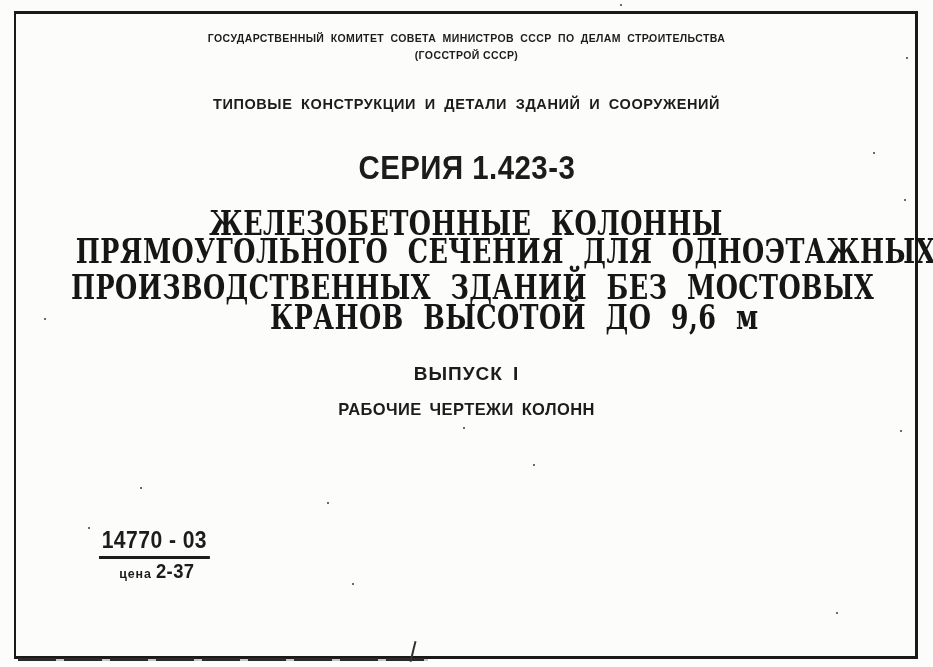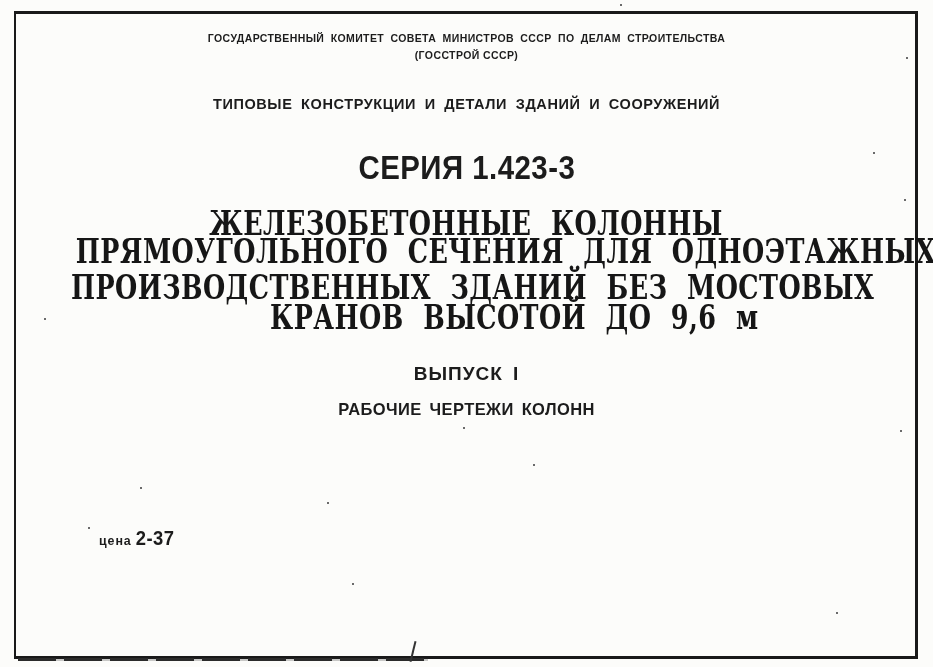--- a/index.html
+++ b/index.html
@@ -192,20 +192,23 @@
 </div>
 <div class="main-title-line title-l3">
   <span class="squeeze">КРАНОВ ВЫСОТОЙ ДО 9,6 м</span>
 </div>
 
 <div class="line issue-label">ВЫПУСК I</div>
 
 <div class="line drawings-subtitle">РАБОЧИЕ ЧЕРТЕЖИ КОЛОНН</div>
 
 <div class="stamp">
+  <div>
+    <span class="stamp-number">14770 - 03</span>
+  </div>
   <div class="stamp-price">
     <span class="price-label">цена</span>
     <span class="price-value">2-37</span>
   </div>
 </div>
 
 <div class="smudge-bottom"></div>
 <div class="slash-mark"></div>
 <div class="speck" style="left:648px; top:40px;"></div>
 <div class="speck" style="left:906px; top:57px;"></div>

